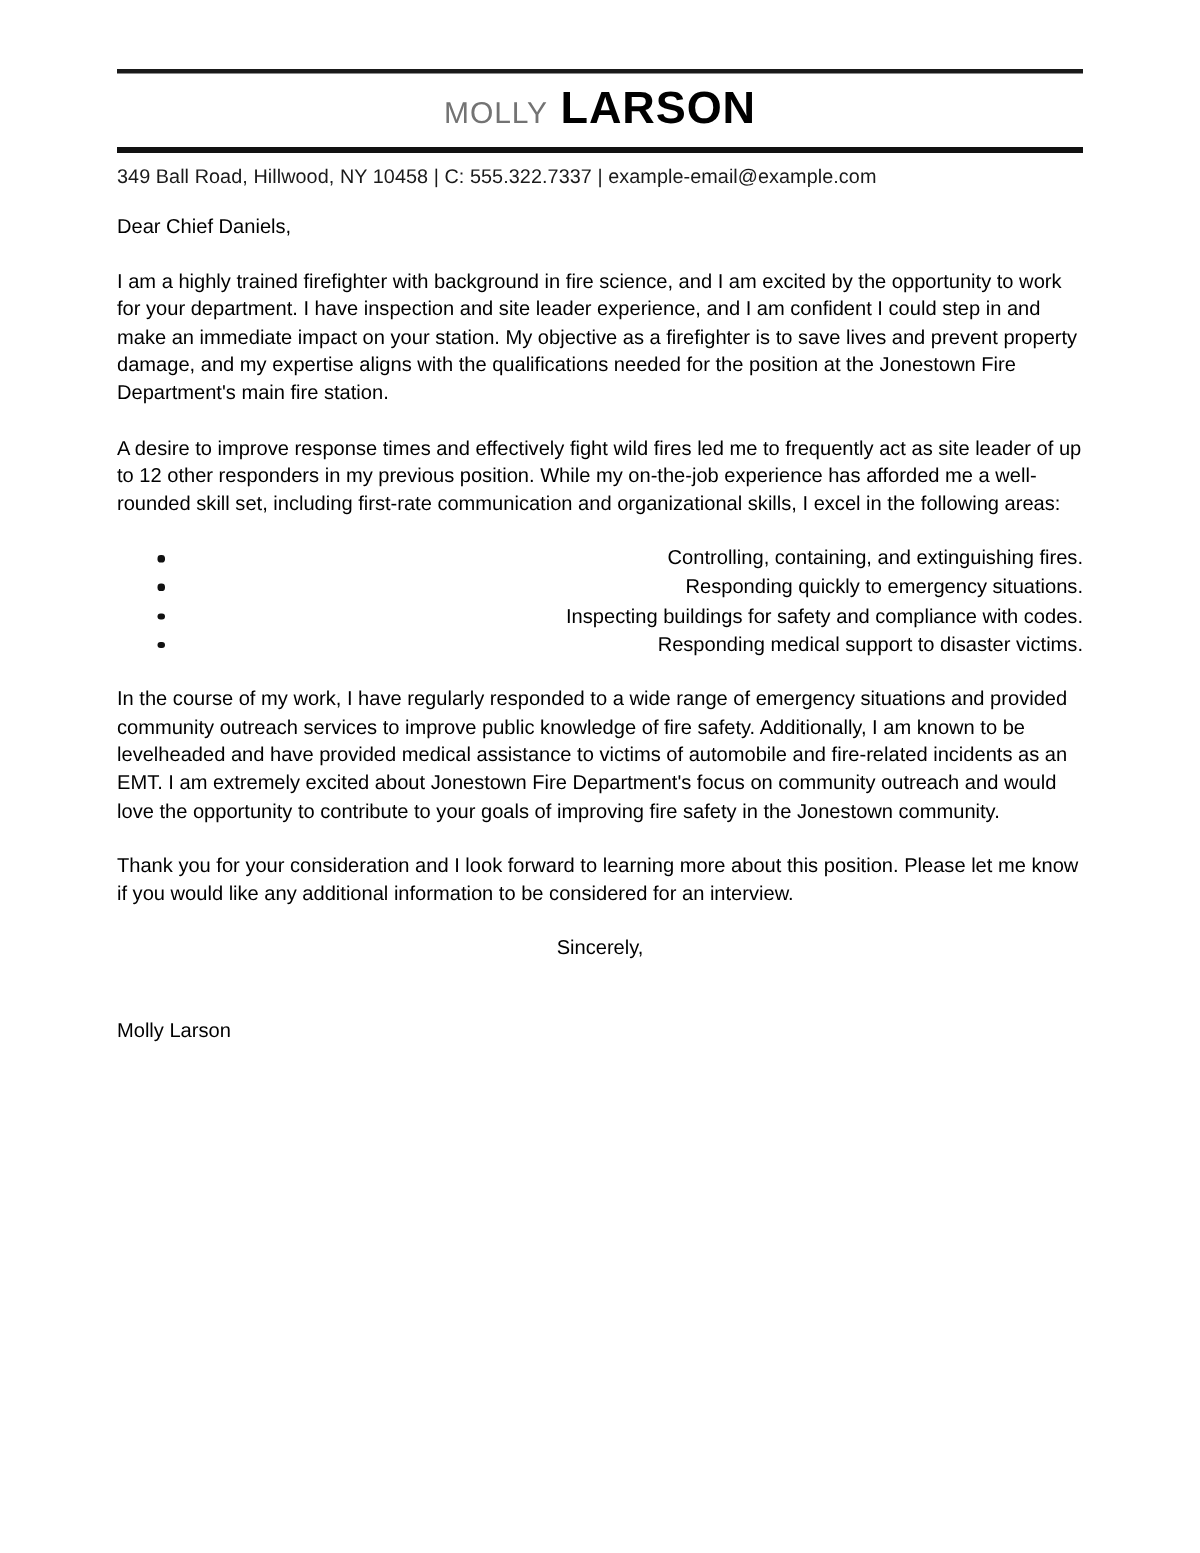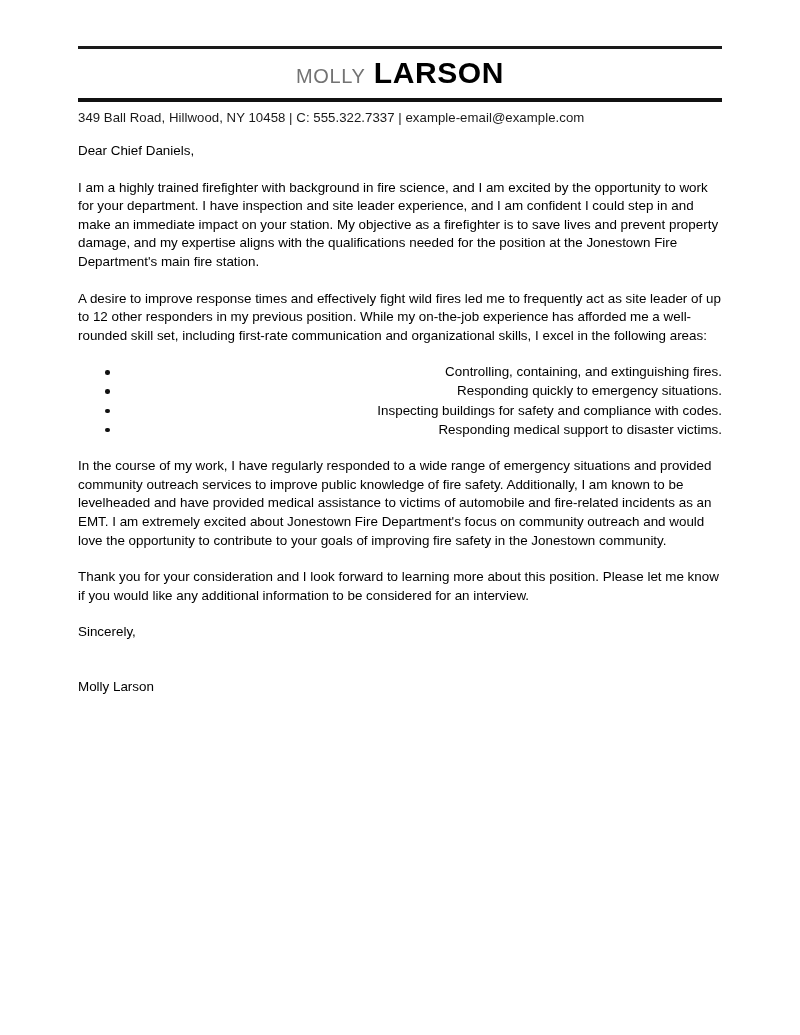--- a/index.html
+++ b/index.html
@@ -108,20 +108,21 @@
     top: 7px;
     width: 4.5px;
     height: 4.5px;
     background: #111111;
     border-radius: 50%;
     font-size: 0;
     line-height: 0;
   }
   .closing-salutation {
     margin: 0;
+    text-align: center;
   }
   .signature-gap {
     height: 36px;
     font-size: 0;
     line-height: 0;
   }
   .signature-name {
     margin: 0;
   }
 </style>

